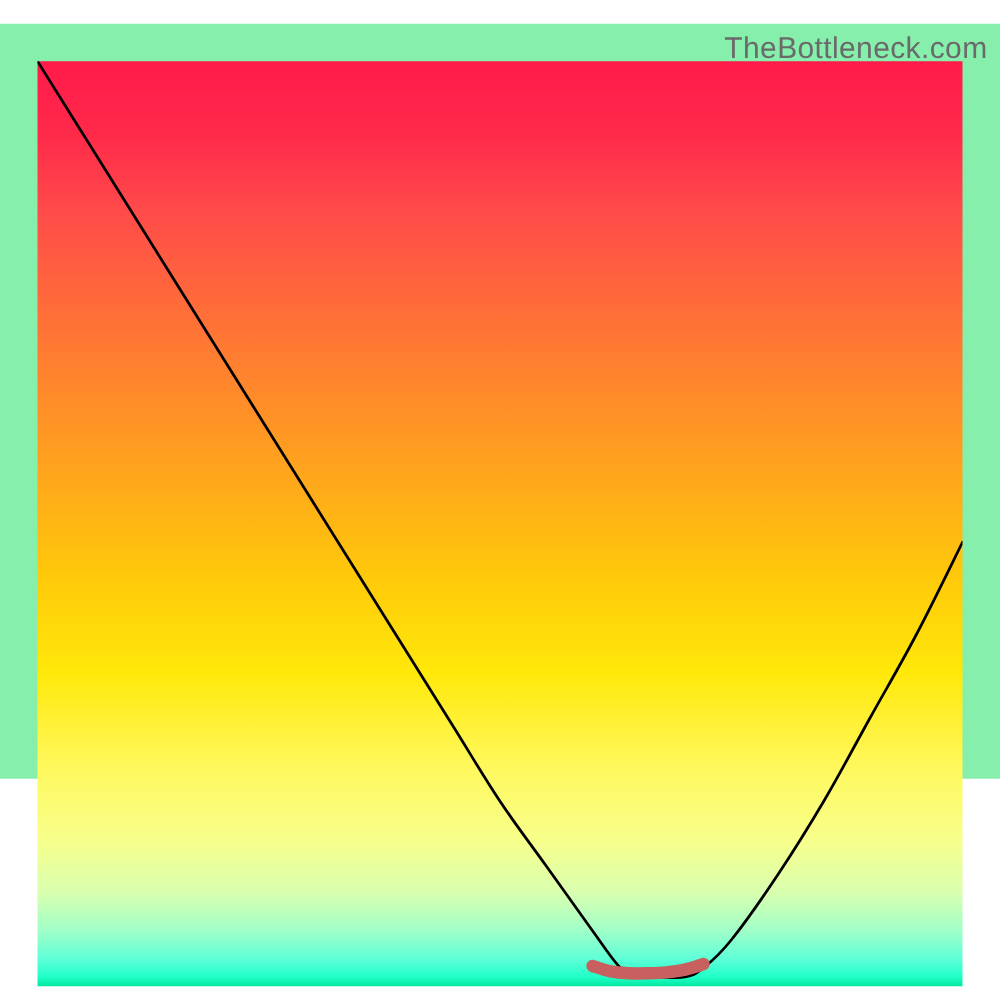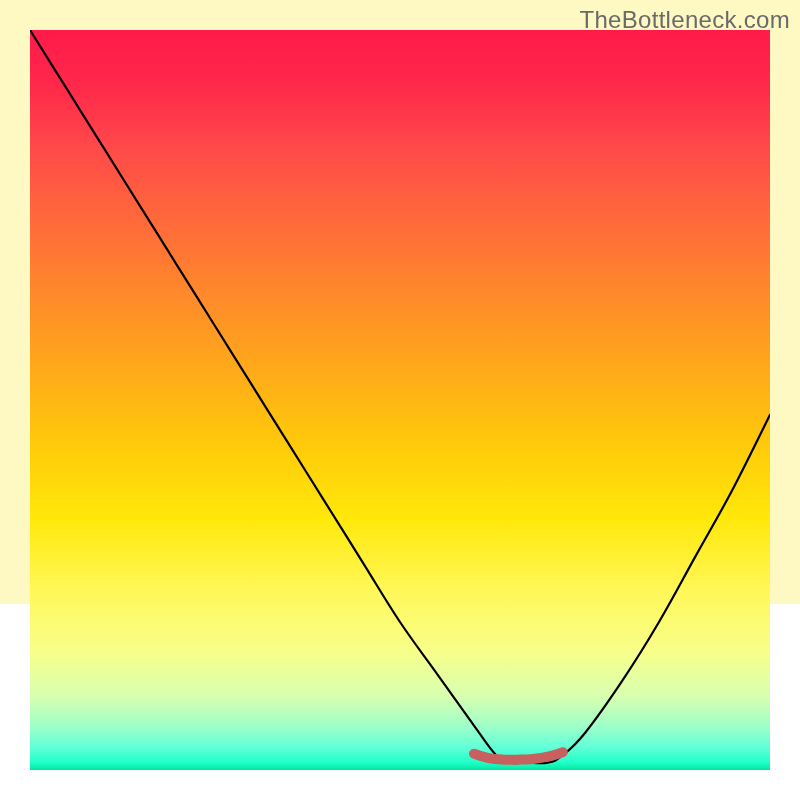--- a/index.html
+++ b/index.html
@@ -1,21 +1,22 @@
 <!DOCTYPE html>
 <html><head>
 <meta charset="utf-8">
 <style>
   * { margin: 0; padding: 0; box-sizing: border-box; }
   html, body { width: 800px; height: 800px; overflow: hidden; }
   .chart-container {
     width: 800px;
     height: 604px;
     position: relative;
-    background: #fef9c3;
+    background: #86efac;
+    margin-top: 19px;
   }
   .plot-area {
     position: absolute;
     left: 30px;
     top: 30px;
     width: 740px;
     height: 740px;
     background: linear-gradient(to bottom,
       #ff1a4a 0%,
       #ff2a4a 8%,

